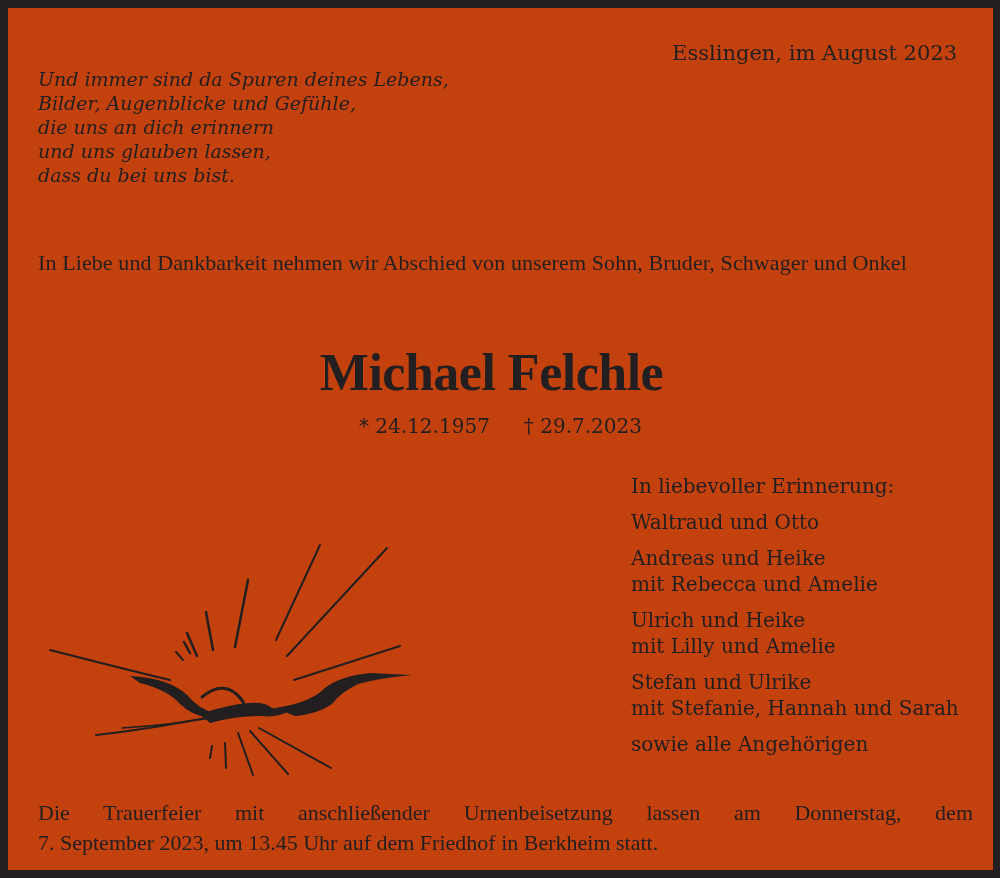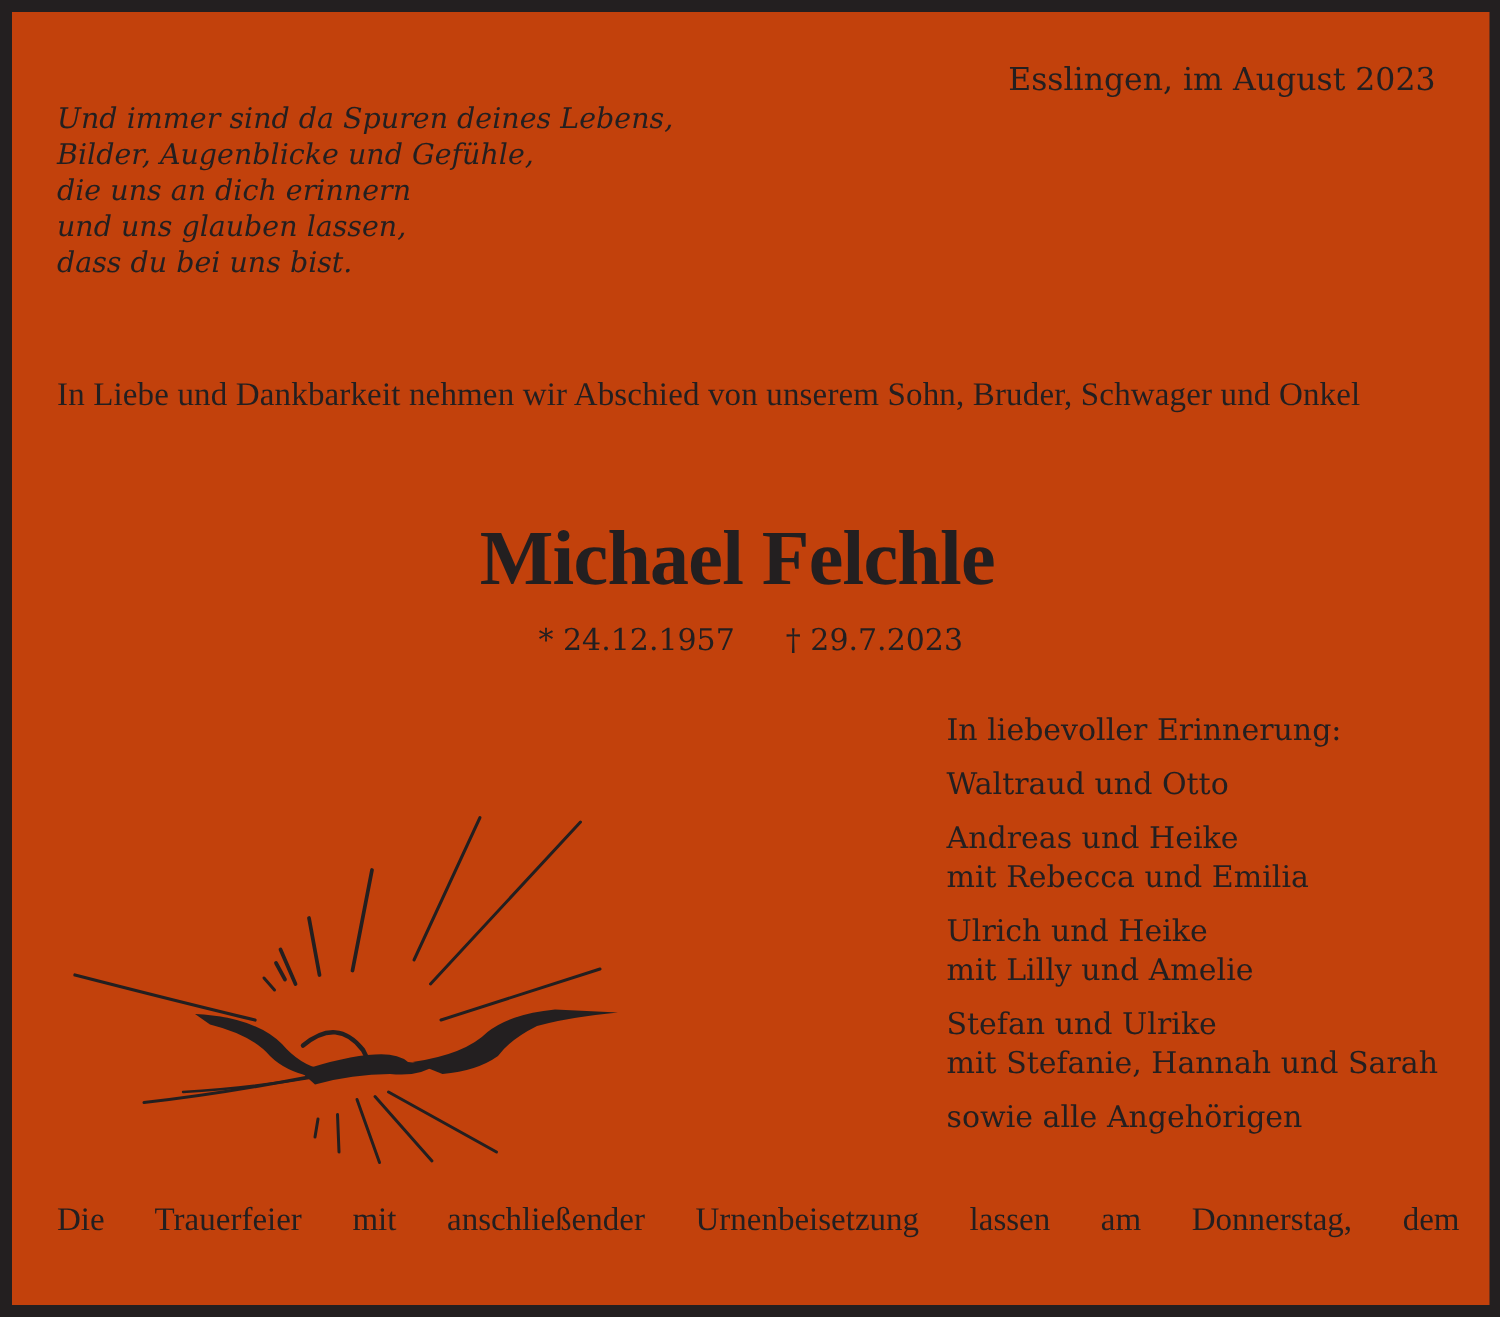--- a/index.html
+++ b/index.html
@@ -132,32 +132,33 @@
     </svg>
   </div>
 
   <div class="abs family">
     <div class="grp">In liebevoller Erinnerung:</div>
     <div class="grp">
       <div>Waltraud und Otto</div>
     </div>
     <div class="grp">
       <div>Andreas und Heike</div>
-      <div>mit Rebecca und Emilia</div>
+      <div>mit Rebecca und Amelie</div>
     </div>
     <div class="grp">
       <div>Ulrich und Heike</div>
       <div>mit Lilly und Amelie</div>
     </div>
     <div class="grp">
       <div>Stefan und Ulrike</div>
       <div>mit Stefanie, Hannah und Sarah</div>
     </div>
     <div class="grp">
       <div>sowie alle Angehörigen</div>
     </div>
   </div>
 
   <div class="abs ceremony">
     <span class="l1">Die Trauerfeier mit anschließender Urnenbeisetzung lassen am Donnerstag, dem</span>
+    <span class="l2">7. September 2023, um 13.45 Uhr auf dem Friedhof in Berkheim statt.</span>
   </div>
 
 </div>
 
 </body></html>

